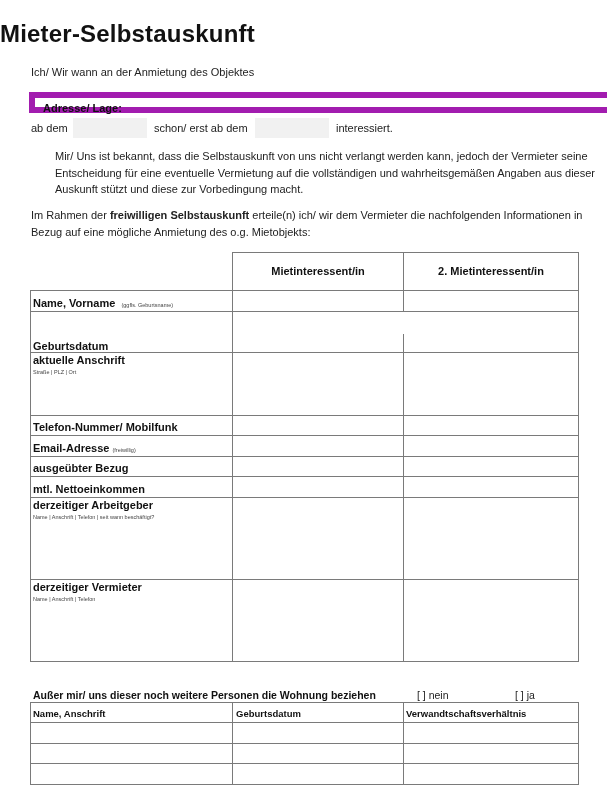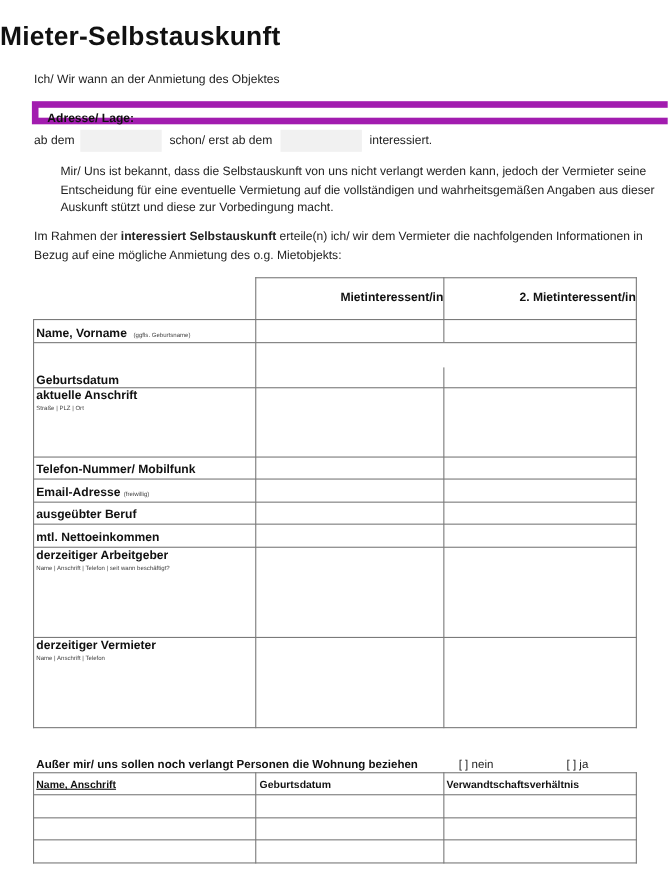--- a/index.html
+++ b/index.html
@@ -19,21 +19,21 @@
     border: 6px solid #a21caf; box-sizing: border-box;
   }
   .addr-label { position: absolute; left: 8px; top: 4px; font-size: 11px; font-weight: bold; }
   .gray-field { background: #f1f1f1; height: 20px; top: 118px; }
   .line { position: absolute; background: #7a7a7a; }
   .hline { height: 1px; }
   .vline { width: 1px; }
   .lbl { position: absolute; font-size: 11px; font-weight: bold; color: #111; }
   .sub { position: absolute; font-size: 5.5px; color: #444; }
   .small { font-size: 5.5px; font-weight: normal; color: #444; }
-  .hdr { position: absolute; font-size: 11px; font-weight: bold; text-align: right; }
+  .hdr { position: absolute; font-size: 11px; font-weight: bold; text-align: center; }
   .cell { position: absolute; }
   .b2lbl { position: absolute; font-size: 9.5px; font-weight: bold; }
 </style>
 </head>
 <body>
 
 <div class="abs title">Mieter-Selbstauskunft</div>
 
 <div class="abs txt" style="left:31px; top:66px;">Ich/ Wir wann an der Anmietung des Objektes</div>
 
@@ -41,21 +41,21 @@
   <span class="addr-label">Adresse/ Lage:</span>
 </div>
 
 <div class="abs txt" style="left:31px; top:122px;">ab  dem</div>
 <div class="abs gray-field" style="left:73px; width:74px;"><span></span></div>
 <div class="abs txt" style="left:154px; top:122px;">schon/ erst ab dem</div>
 <div class="abs gray-field" style="left:255px; width:74px;"><span></span></div>
 <div class="abs txt" style="left:336px; top:122px;">interessiert.</div>
 
 <div class="abs para" style="top:148px;margin-left:24px;">Mir/ Uns ist bekannt, dass die Selbstauskunft von uns nicht verlangt werden kann, jedoch der Vermieter seine Entscheidung für eine eventuelle Vermietung auf die vollständigen und wahrheitsgemäßen Angaben aus dieser Auskunft stützt und diese zur Vorbedingung macht.</div>
-<div class="abs para" style="top:207px;"><span>Im Rahmen der </span><b>interessiert Selbstauskunft</b><span> erteile(n) ich/ wir dem Vermieter die nachfolgenden Informationen in Bezug auf eine mögliche Anmietung des o.g. Mietobjekts:</span></div>
+<div class="abs para" style="top:207px;"><span>Im Rahmen der </span><b>freiwilligen Selbstauskunft</b><span> erteile(n) ich/ wir dem Vermieter die nachfolgenden Informationen in Bezug auf eine mögliche Anmietung des o.g. Mietobjekts:</span></div>
 
 <div>
 
   <div class="line vline" style="left:232px; top:252px; height:410px;"></div>
   <div class="line vline" style="left:403px; top:252px; height:59px;"></div>
   <div class="line vline" style="left:403px; top:334px; height:328px;"></div>
   <div class="line vline" style="left:578px; top:252px; height:410px;"></div>
   <div class="line vline" style="left:30px; top:290px; height:372px;"></div>
 
   <div class="line hline" style="left:232px; top:252px; width:347px;"></div>
@@ -72,21 +72,21 @@
 
   <div class="hdr" style="left:233px; width:170px; top:265px;">Mietinteressent/in</div>
   <div class="hdr" style="left:404px; width:174px; top:265px;">2. Mietinteressent/in</div>
 
   <div class="lbl" style="left:33px; top:297px;"><span>Name, Vorname</span>&nbsp;&nbsp;<span class="small">(ggfls. Geburtsname)</span></div>
   <div class="lbl" style="left:33px; top:340px;">Geburtsdatum</div>
   <div class="lbl" style="left:33px; top:354px;">aktuelle Anschrift</div>
   <div class="sub" style="left:33px; top:369px;">Straße | PLZ | Ort</div>
   <div class="lbl" style="left:33px; top:421px;">Telefon-Nummer/ Mobilfunk</div>
   <div class="lbl" style="left:33px; top:442px;"><span>Email-Adresse</span> <span class="small">(freiwillig)</span></div>
-  <div class="lbl" style="left:33px; top:462px;">ausgeübter Beruf</div>
+  <div class="lbl" style="left:33px; top:462px;">ausgeübter Bezug</div>
   <div class="lbl" style="left:33px; top:483px;">mtl. Nettoeinkommen</div>
   <div class="lbl" style="left:33px; top:499px;">derzeitiger Arbeitgeber</div>
   <div class="sub" style="left:33px; top:514px;">Name | Anschrift | Telefon | seit wann beschäftigt?</div>
   <div class="lbl" style="left:33px; top:581px;">derzeitiger Vermieter</div>
   <div class="sub" style="left:33px; top:596px;">Name | Anschrift | Telefon</div>
 
   <div class="cell" style="left:233px; top:291px; width:170px; height:20px;"></div>
   <div class="cell" style="left:404px; top:291px; width:174px; height:20px;"></div>
   <div class="cell" style="left:233px; top:312px; width:170px; height:40px;"></div>
   <div class="cell" style="left:404px; top:312px; width:174px; height:40px;"></div>
@@ -99,36 +99,36 @@
   <div class="cell" style="left:233px; top:457px; width:170px; height:19px;"></div>
   <div class="cell" style="left:404px; top:457px; width:174px; height:19px;"></div>
   <div class="cell" style="left:233px; top:477px; width:170px; height:20px;"></div>
   <div class="cell" style="left:404px; top:477px; width:174px; height:20px;"></div>
   <div class="cell" style="left:233px; top:498px; width:170px; height:81px;"></div>
   <div class="cell" style="left:404px; top:498px; width:174px; height:81px;"></div>
   <div class="cell" style="left:233px; top:580px; width:170px; height:81px;"></div>
   <div class="cell" style="left:404px; top:580px; width:174px; height:81px;"></div>
 </div>
 
-<div class="abs b2lbl" style="left:33px; top:689px; font-size:10.5px;">Außer mir/ uns sollen noch verlangt Personen die Wohnung beziehen</div>
+<div class="abs b2lbl" style="left:33px; top:689px; font-size:10.5px;">Außer mir/ uns dieser noch weitere Personen die Wohnung beziehen</div>
 <div class="abs txt" style="left:417px; top:689px; font-size:10.5px;">[  ] nein</div>
 <div class="abs txt" style="left:515px; top:689px; font-size:10.5px;">[  ] ja</div>
 
 <div>
   <div class="line vline" style="left:30px; top:702px; height:83px;"></div>
   <div class="line vline" style="left:232px; top:702px; height:83px;"></div>
   <div class="line vline" style="left:403px; top:702px; height:83px;"></div>
   <div class="line vline" style="left:578px; top:702px; height:83px;"></div>
   <div class="line hline" style="left:30px; top:702px; width:549px;"></div>
   <div class="line hline" style="left:30px; top:722px; width:549px;"></div>
   <div class="line hline" style="left:30px; top:743px; width:549px;"></div>
   <div class="line hline" style="left:30px; top:763px; width:549px;"></div>
   <div class="line hline" style="left:30px; top:784px; width:549px;"></div>
 
-  <div class="b2lbl" style="left:33px; top:708px;text-decoration:underline;">Name, Anschrift</div>
+  <div class="b2lbl" style="left:33px; top:708px;">Name, Anschrift</div>
   <div class="b2lbl" style="left:236px; top:708px;">Geburtsdatum</div>
   <div class="b2lbl" style="left:406px; top:708px;">Verwandtschaftsverhältnis</div>
 
   <div class="cell" style="left:31px; top:723px; width:201px; height:20px;"></div>
   <div class="cell" style="left:233px; top:723px; width:170px; height:20px;"></div>
   <div class="cell" style="left:404px; top:723px; width:174px; height:20px;"></div>
   <div class="cell" style="left:31px; top:744px; width:201px; height:19px;"></div>
   <div class="cell" style="left:233px; top:744px; width:170px; height:19px;"></div>
   <div class="cell" style="left:404px; top:744px; width:174px; height:19px;"></div>
   <div class="cell" style="left:31px; top:764px; width:201px; height:20px;"></div>

